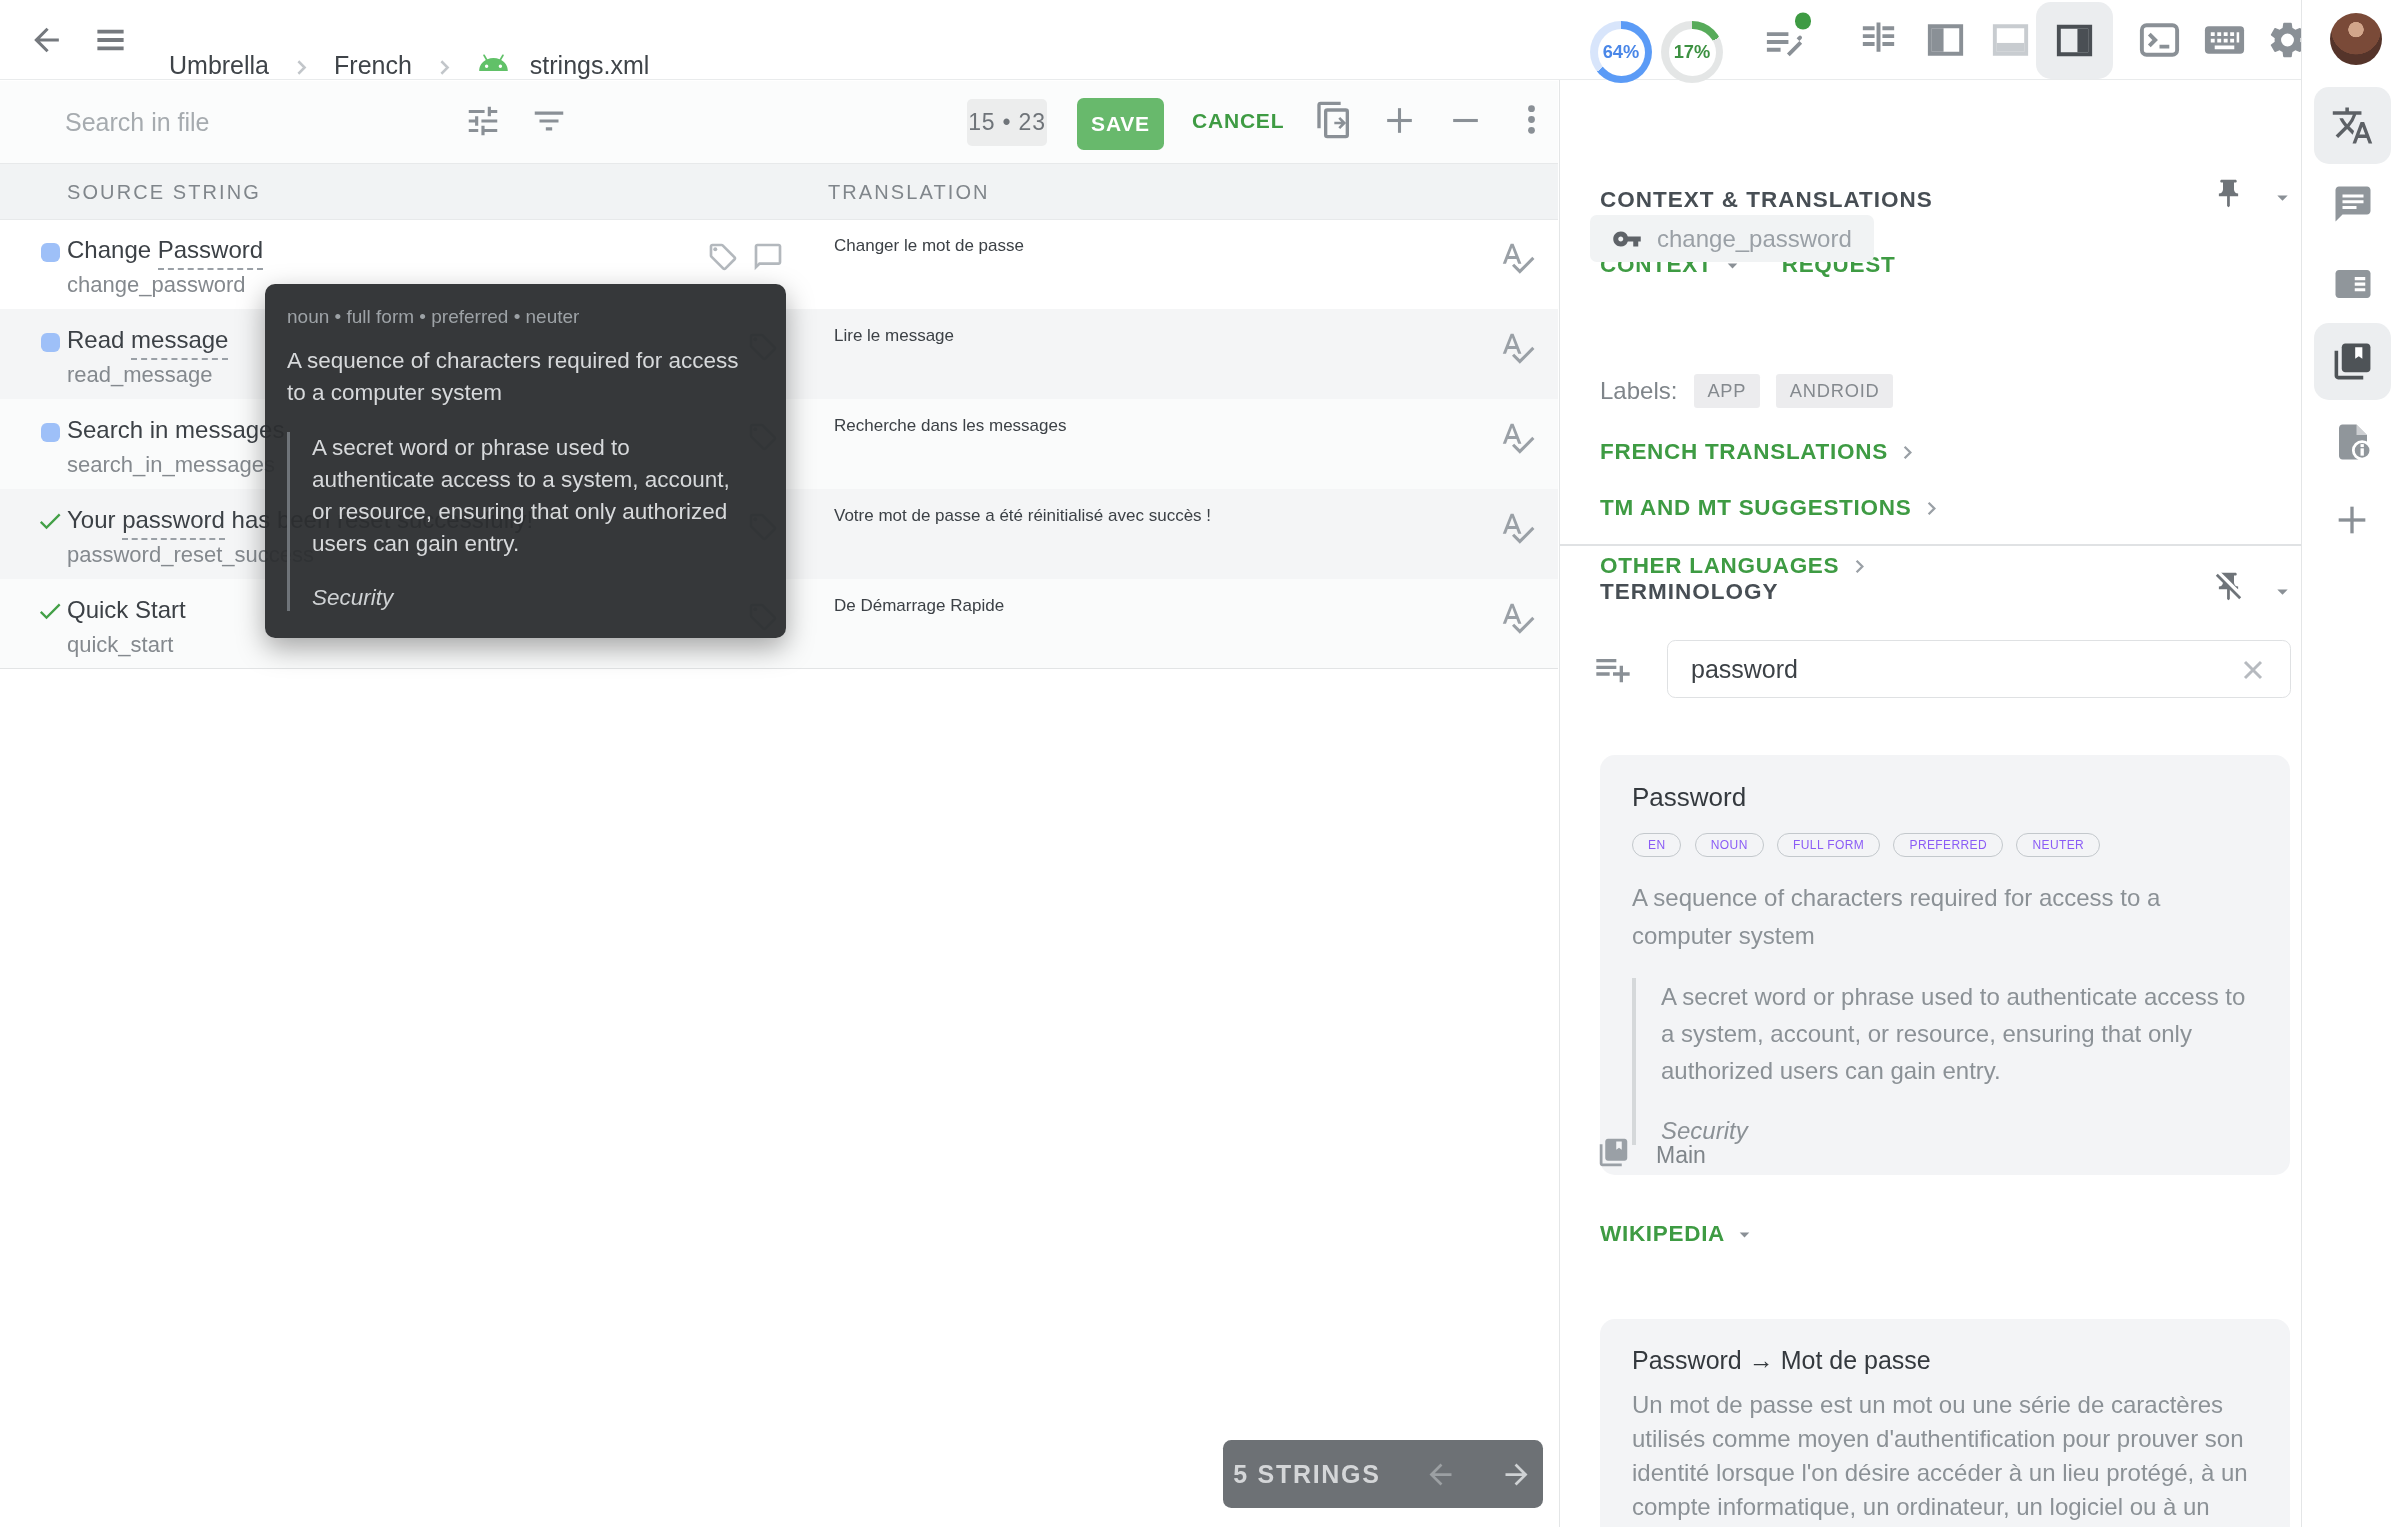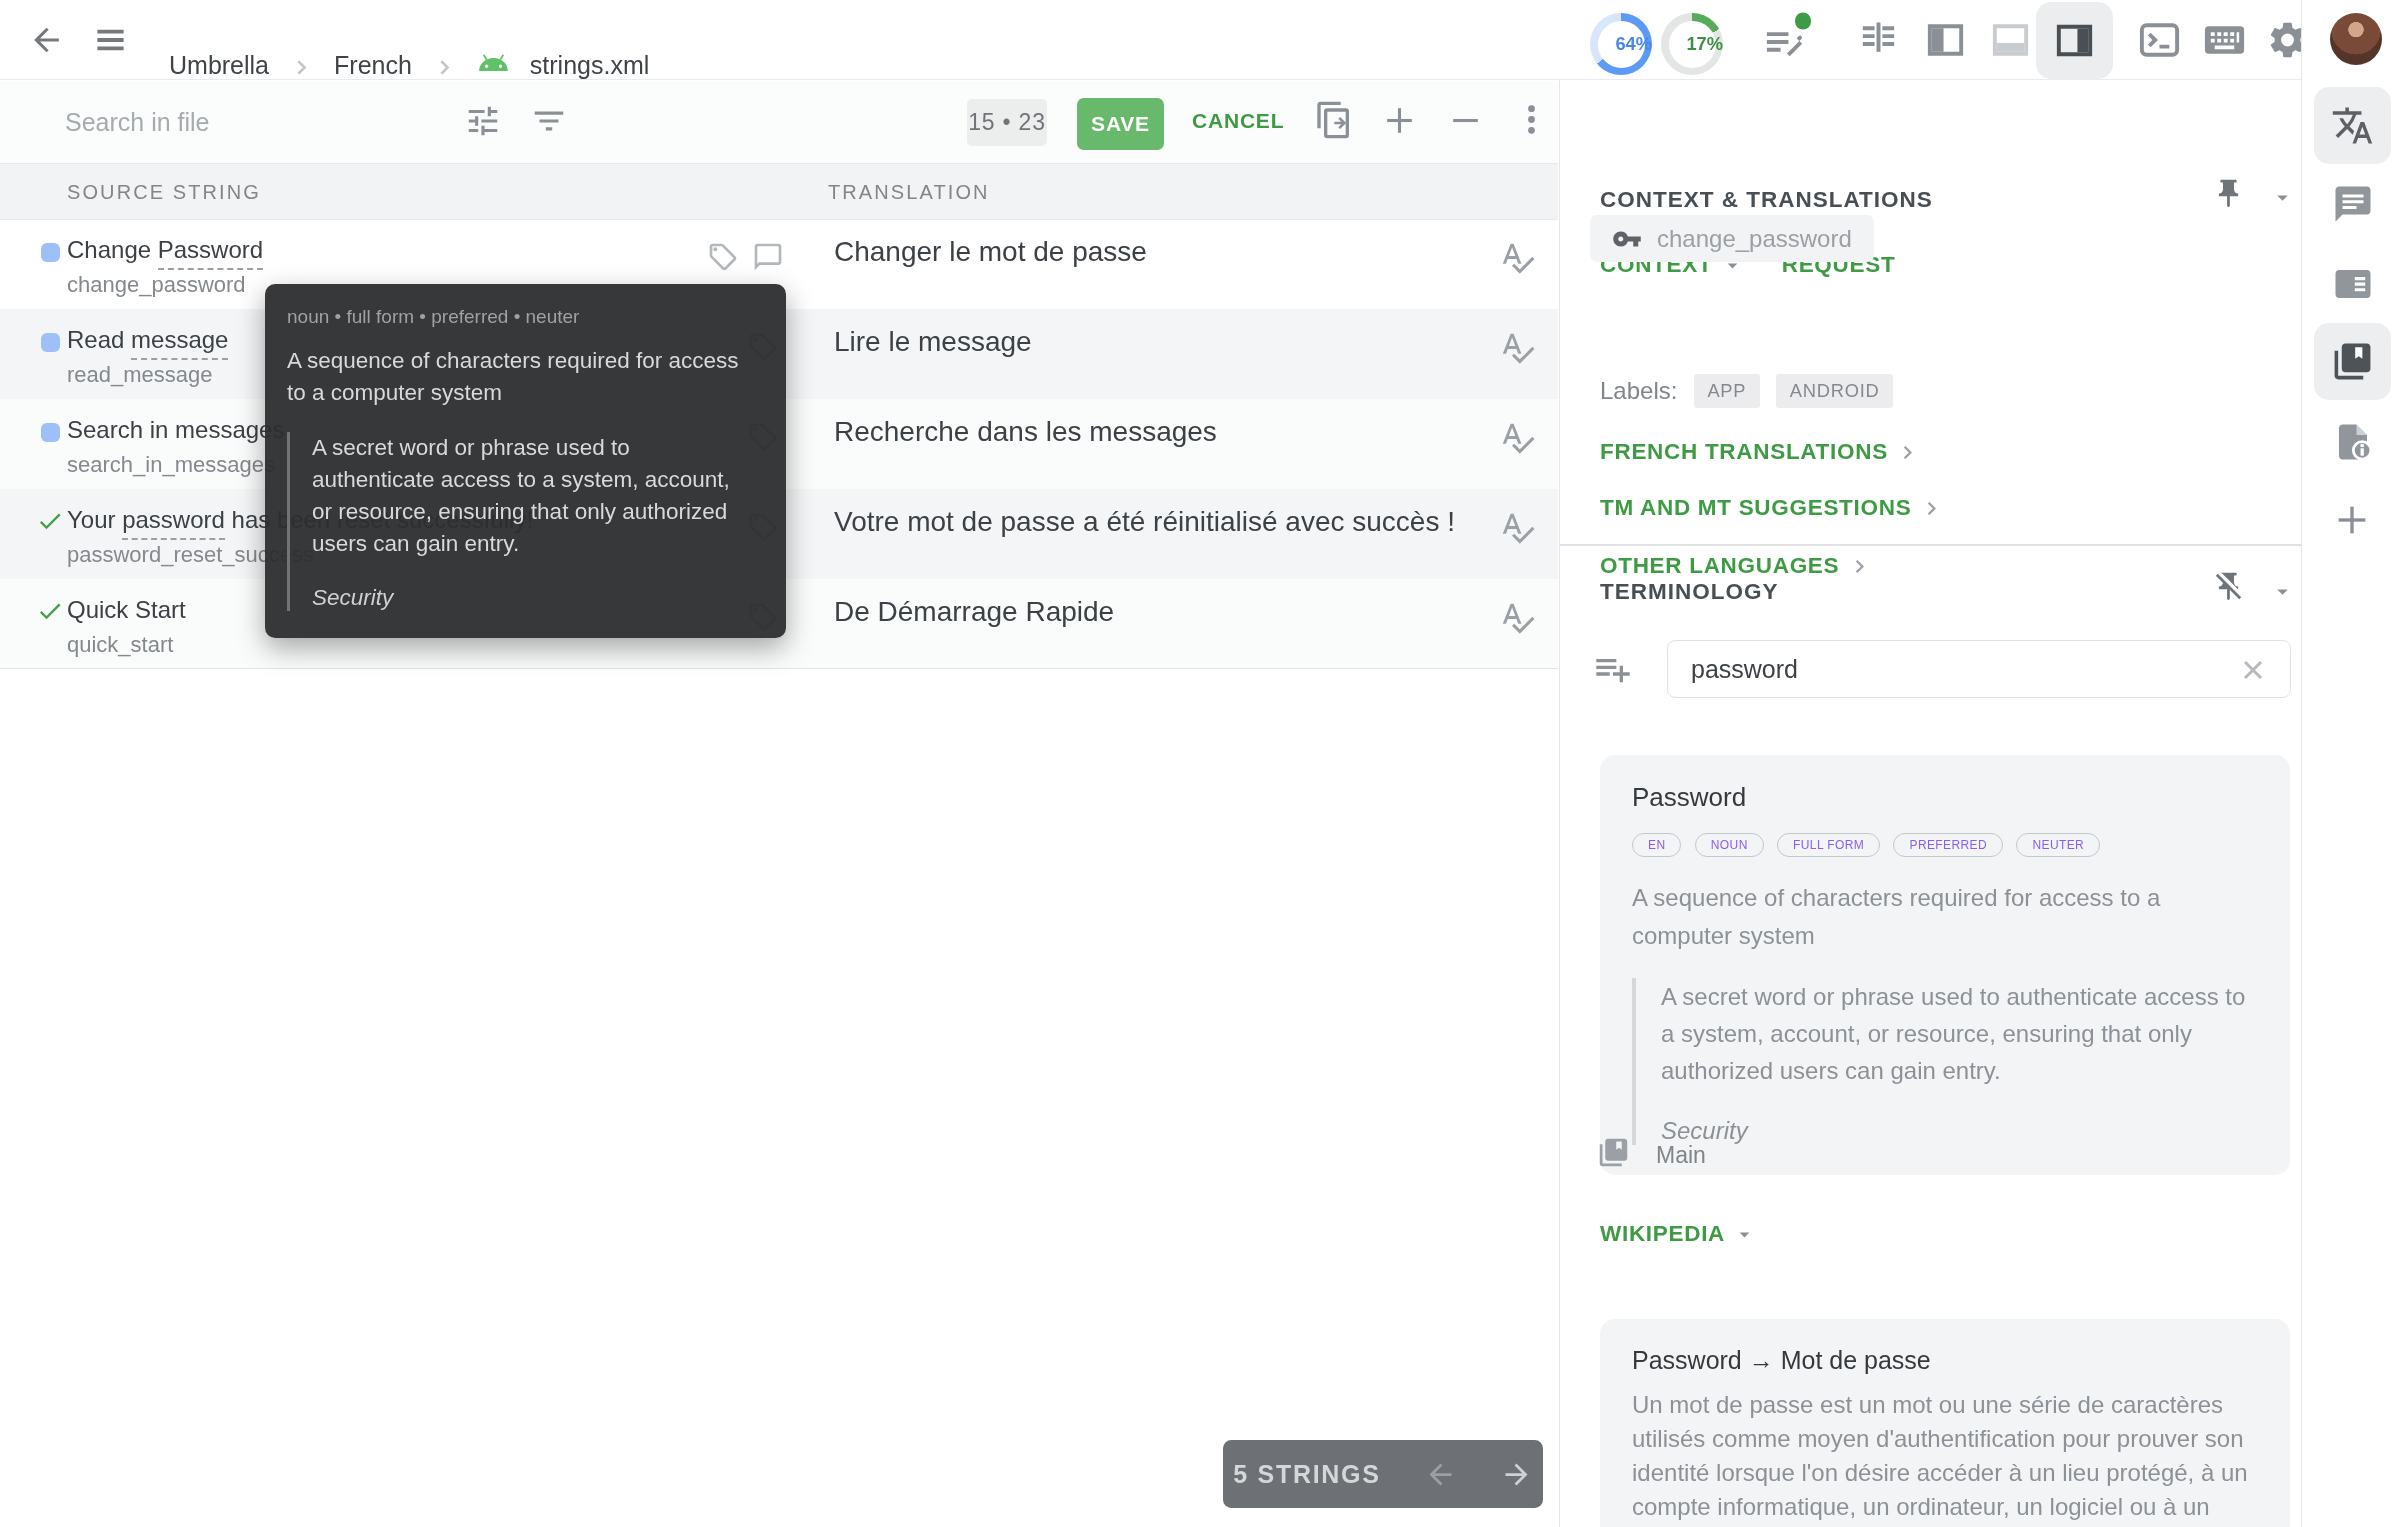--- a/index.html
+++ b/index.html
@@ -8,22 +8,22 @@
   svg{display:block}
   .abs{position:absolute}
 
   
   .topbar{position:absolute;left:0;top:0;width:2301px;height:80px;background:#fff;
     border-bottom:0.8px solid #e9ebec;z-index:30}
   .tb-item{position:absolute;top:50%;transform:translateY(-50%);cursor:pointer}
   .breadcrumb{position:absolute;left:169px;top:0;height:80px;display:flex;align-items:flex-end;gap:20px}
   .bc-text{font-size:25px;color:#3f4449}
   .bc-file{font-size:25px;color:#3f4449}
-  .ring{position:absolute;top:13px;width:62px;height:62px;border-radius:50%;
-    display:flex;align-items:center;justify-content:flex-end;cursor:pointer}
+  .ring{position:absolute;top:21px;width:62px;height:62px;border-radius:50%;
+    display:flex;align-items:center;justify-content:center;cursor:pointer}
   .ring::before{content:"";position:absolute;inset:7.5px;background:#fff;border-radius:50%}
   .ring span{position:relative;font-size:18.3px;font-weight:bold;z-index:1}
   .lt-active{position:absolute;top:1.7px;width:77px;height:77px;background:#ebedef;border-radius:15px;
     display:flex;align-items:center;justify-content:center;cursor:pointer}
   .avatar{background:radial-gradient(circle at 50% 32%,#d2a68b 17%,#7a4a38 18% 56%,#55342a 57%);
     border-radius:50%;cursor:pointer}
 
   
   .toolbar{position:absolute;left:0;top:81px;width:1558px;height:82px;background:#fbfcfc;z-index:5}
   .search-input{position:absolute;left:65px;top:20px;width:359px;height:42px;border:none;outline:none;
@@ -48,21 +48,21 @@
   .row.alt{background:#f4f5f6}
   .row.lite{background:#fafbfb}
   .row.last{border-bottom:0.8px solid #e2e4e5}
   .st-square{position:absolute;left:41px;top:24px;width:19px;height:19px;border-radius:5.8px;background:#9ec0f8}
   .st-check{position:absolute;left:36px;top:18.3px;color:#43a047}
   .src{position:absolute;left:67px;top:16.7px;font-size:24px;color:#3c4146;white-space:nowrap}
   .term{border-bottom:2.5px dashed #9aa0a6;padding-bottom:5px}
   .term:empty{border:none;padding:0}
   .skey{position:absolute;left:67px;top:53px;font-size:22px;color:#84898e}
   .ricons{position:absolute;top:22px;display:flex;gap:13.3px;color:#b3b8bd}
-  .trans{position:absolute;left:834px;top:16.7px;font-size:28px;color:#3c4146;white-space:nowrap}
+  .trans{position:absolute;left:834px;top:16.7px;font-size:17px;color:#3c4146;white-space:nowrap}
   .spell{position:absolute;left:1499px;top:20px;color:#9aa0a6;cursor:pointer}
 
   
   .tooltip{position:absolute;left:265px;top:284px;width:521px;background:rgba(43,45,47,.95);
     border-radius:10px;padding:22px 36px 27px 22px;z-index:40;box-shadow:0 10px 28px rgba(0,0,0,.35)}
   .tt-meta{font-size:19px;color:#9da2a6;margin-bottom:16.7px}
   .tt-def{font-size:22.5px;color:#d7d9db;line-height:32px;max-width:513px}
   .tt-quote{margin-top:23px;border-left:3.3px solid #6f7479;padding-left:22px}
   .tt-quote p{font-size:22.5px;color:#d7d9db;line-height:32px;max-width:471px}
   .tt-src{margin-top:25px;font-style:italic;font-size:22.5px;color:#cfd2d4}

